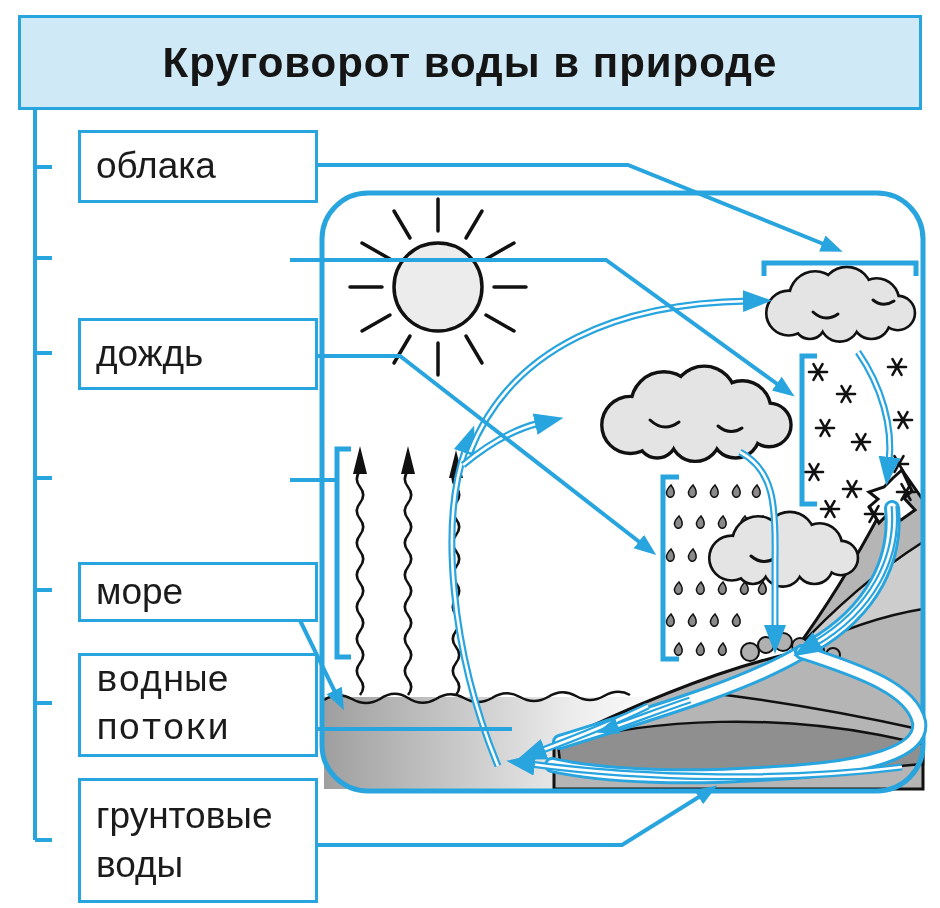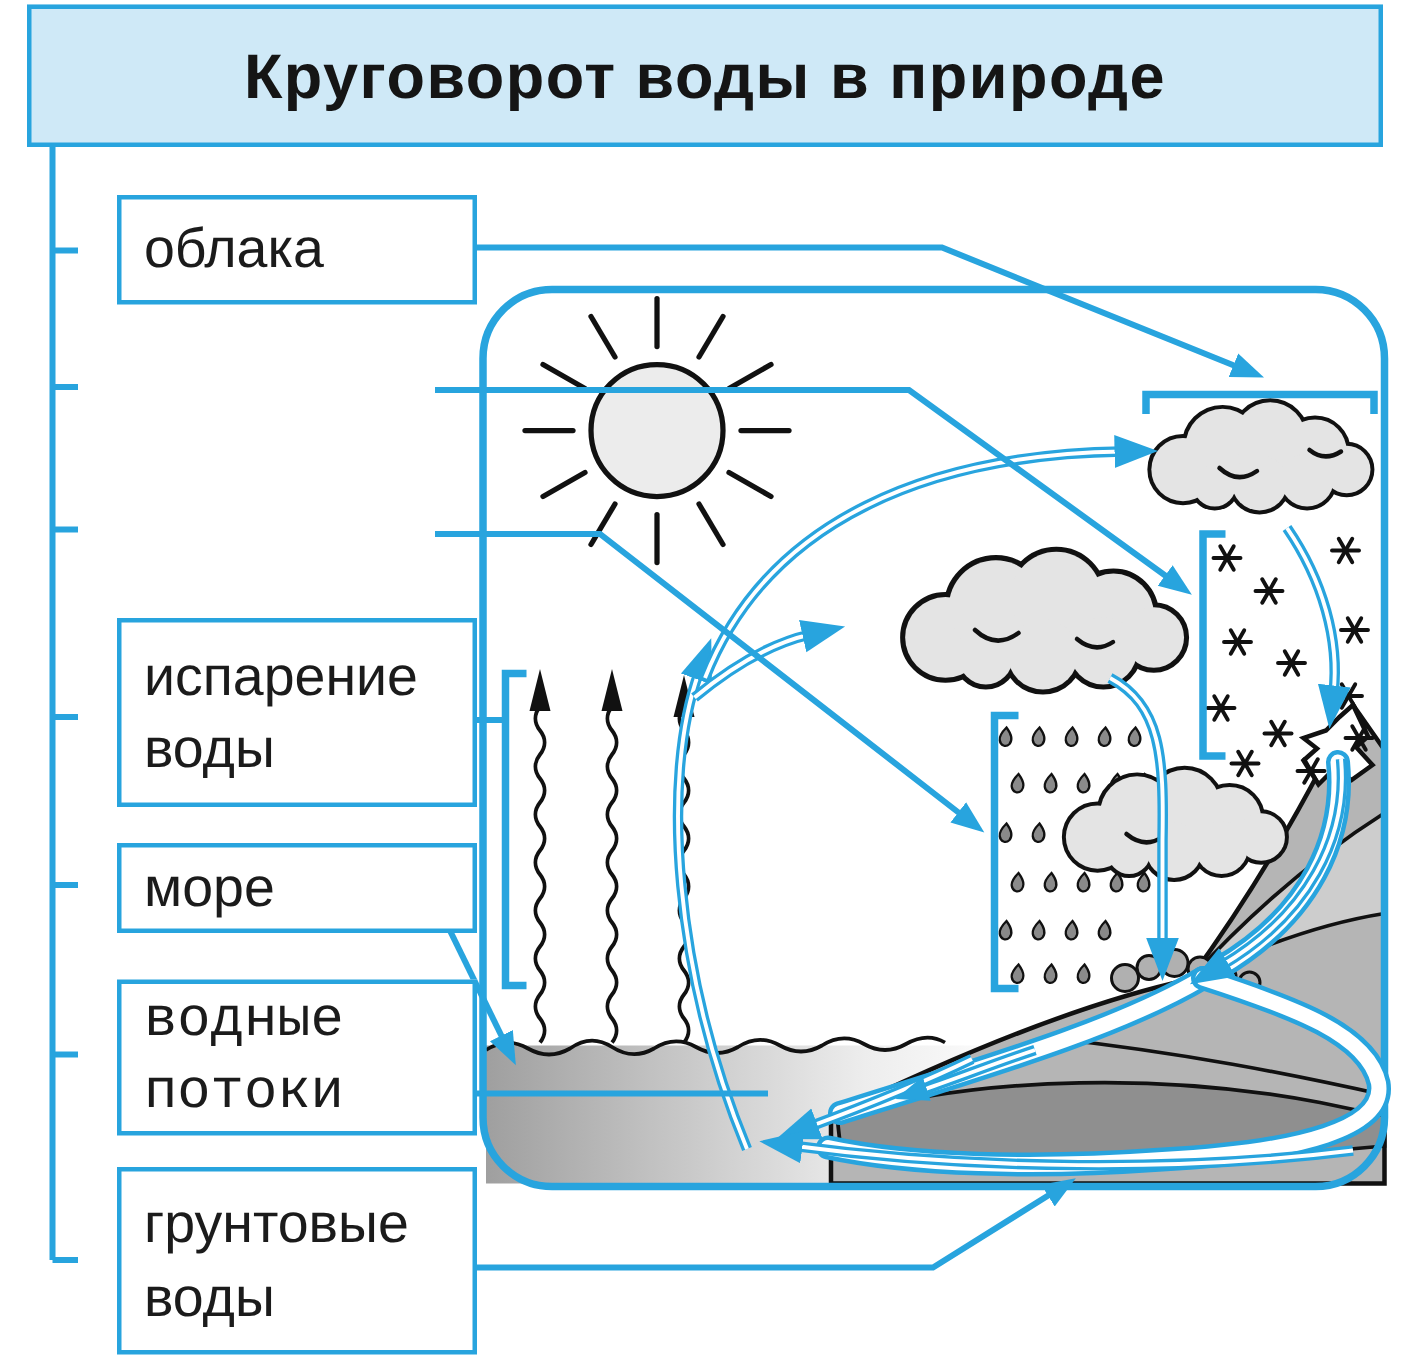--- a/index.html
+++ b/index.html
@@ -5,21 +5,21 @@
   :root{ --blue:#28a4de; --ink:#151515; }
   html,body{margin:0;padding:0;}
   body{
     width:940px;height:908px;background:#ffffff;
     font-family:"Liberation Sans","DejaVu Sans",sans-serif;
     position:relative;overflow:hidden;
   }
   .stage{position:absolute;inset:0;width:940px;height:908px;}
   svg.canvas{position:absolute;left:0;top:0;width:940px;height:908px;}
   .titlebox{
-    position:absolute;left:18px;top:3px;width:904px;height:95px;
+    position:absolute;left:18px;top:15px;width:904px;height:95px;
     background:#cfe9f7;border:3px solid var(--blue);box-sizing:border-box;
     display:flex;align-items:center;justify-content:center;
     font-weight:bold;font-size:42px;letter-spacing:1px;color:var(--ink);
   }
   .lbox{
     position:absolute;left:50px;width:240px;background:#ffffff;
     border:3px solid var(--blue);box-sizing:border-box;
     display:flex;align-items:center;padding-left:15px;
     font-size:37px;line-height:1.3;color:#1b1b1b;margin-left:28px;
   }
@@ -267,22 +267,22 @@
   </g>
 </svg>
 
 <div class="titlebox">
   <span>Круговорот воды в природе</span>
 </div>
 
 <div class="lbox b1">
   <span>облака</span>
 </div>
-<div class="lbox b4">
-  <span>испарение воды</span>
+<div class="lbox b3">
+  <span>дождь</span>
 </div>
 <div class="lbox b5">
   <span>море</span>
 </div>
 <div class="lbox b6">
   <span>водные потоки</span>
 </div>
 <div class="lbox b7">
   <span>грунтовые воды</span>
 </div>

